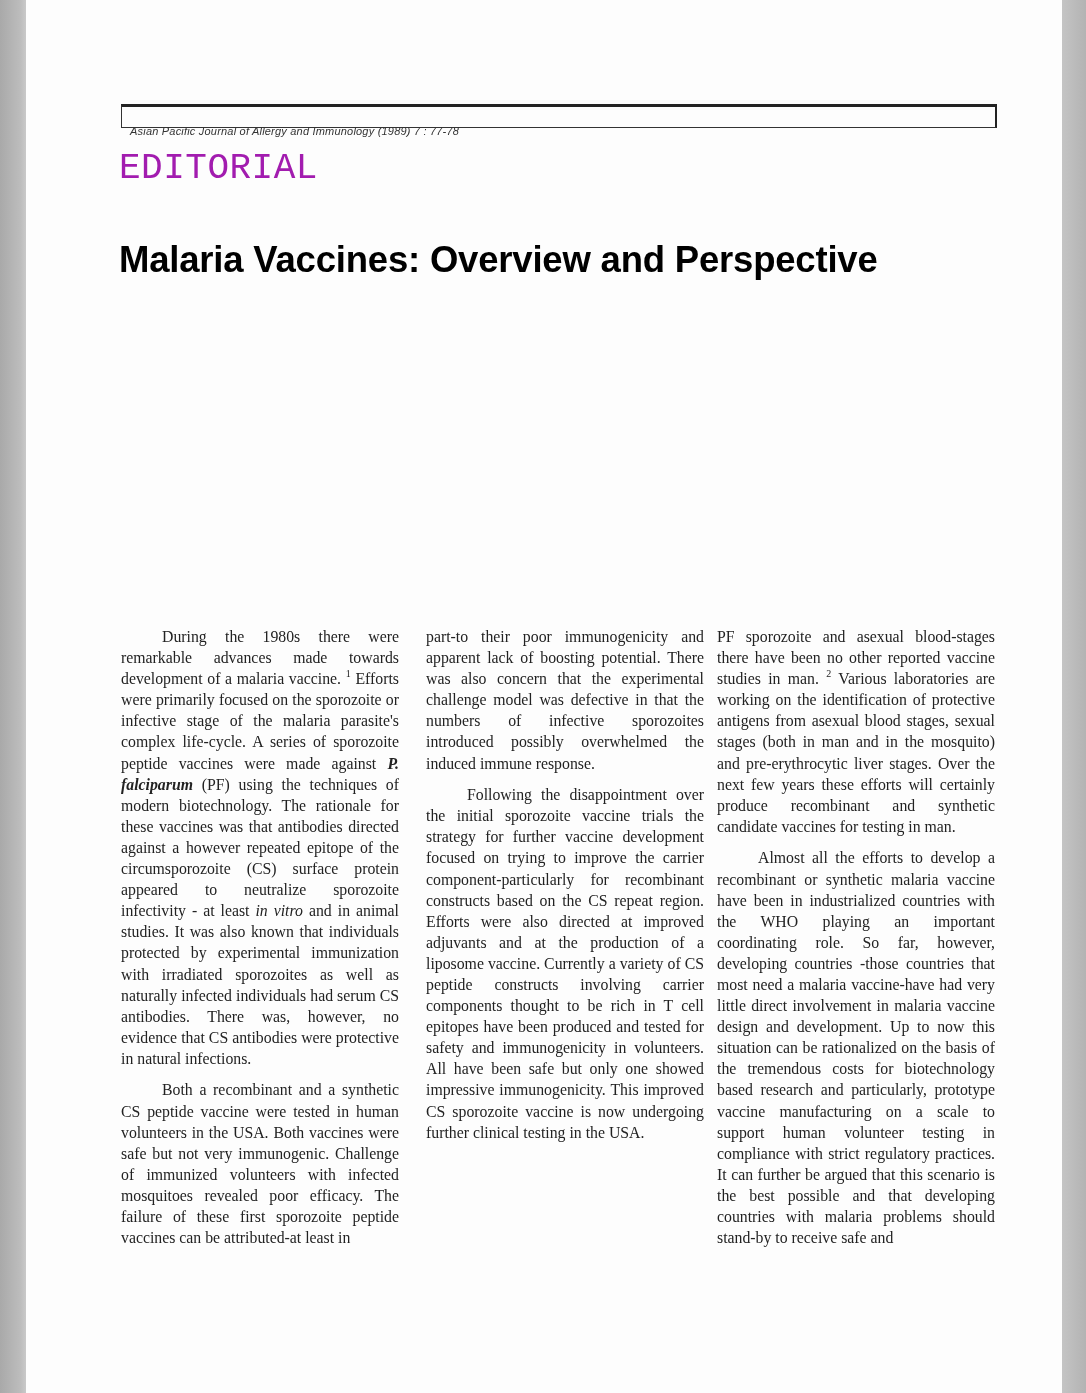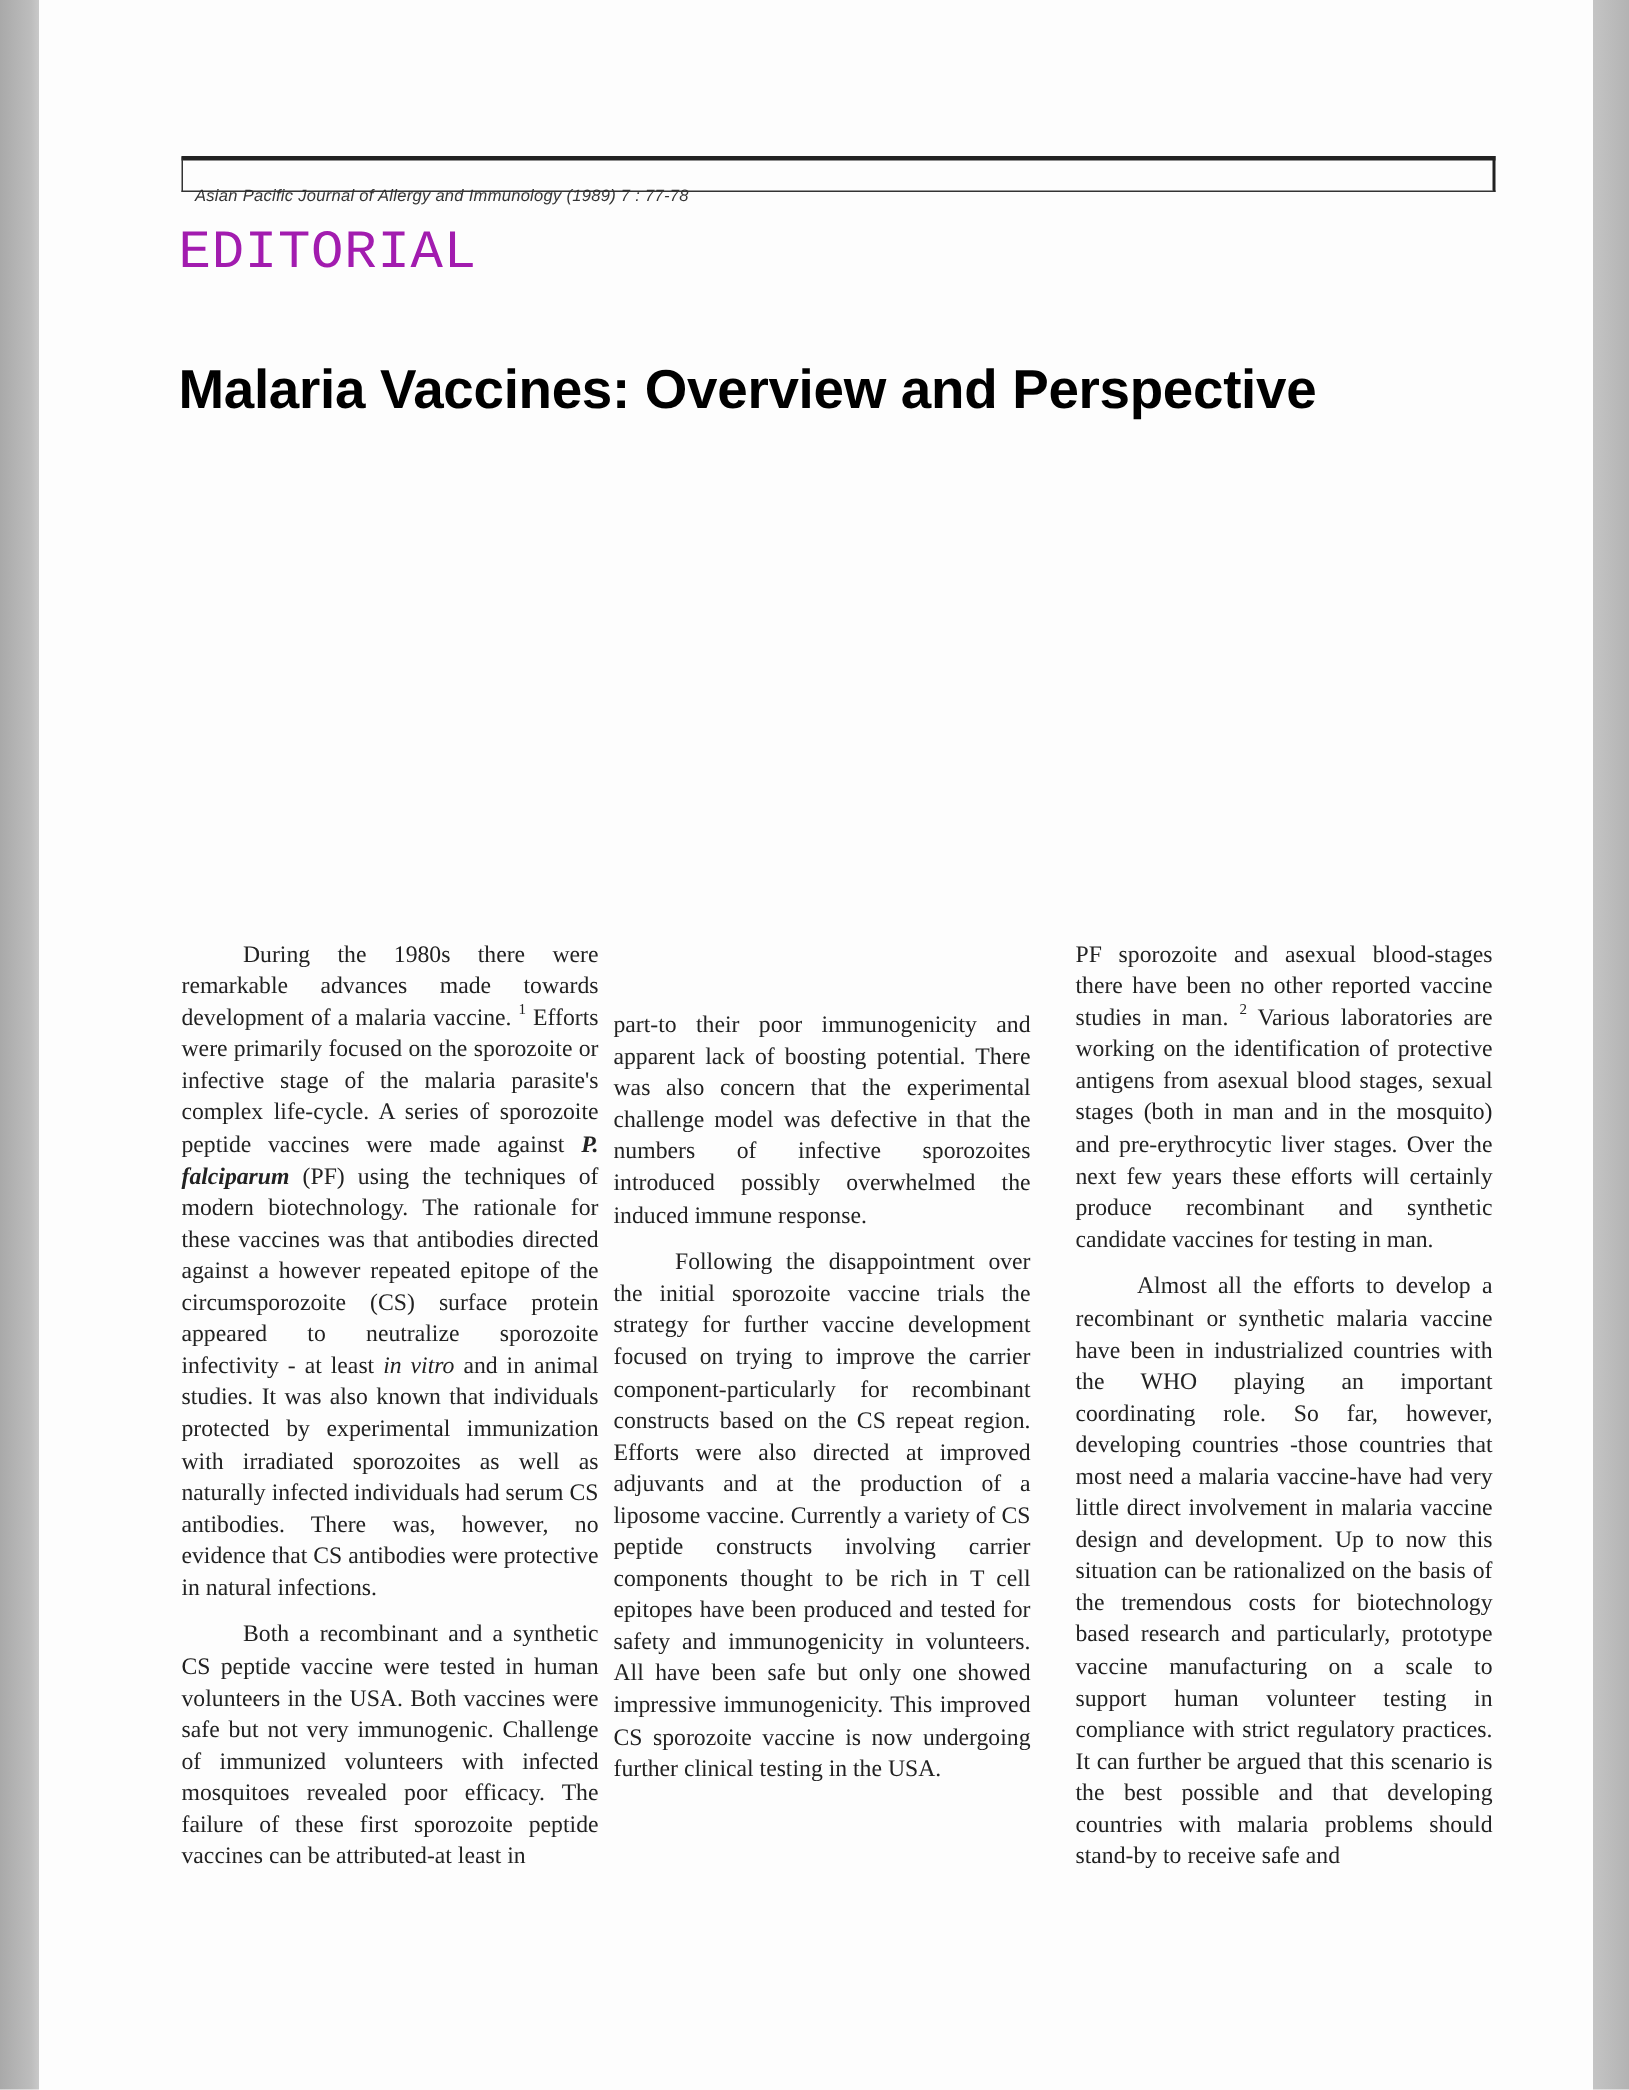--- a/index.html
+++ b/index.html
@@ -75,21 +75,21 @@
   .col {
     position: absolute;
     top: 626px;
     width: 278px;
     font-size: 15.8px;
     line-height: 21.1px;
     text-align: justify;
     color: #222;
   }
   .col1 { left: 121px; }
-  .col2 { left: 409px; margin-top: 47px; }
+  .col2 { left: 426px; }
   .col3 { left: 717px; }
   .col p {
     margin: 0;
     text-indent: 41px;
     hyphens: manual;
   }
   .col p.cont { text-indent: 0; }
   .col p + p { margin-top: 10.5px; }
   .col p.cont + p { margin-top: 10.5px; }
   sup {

